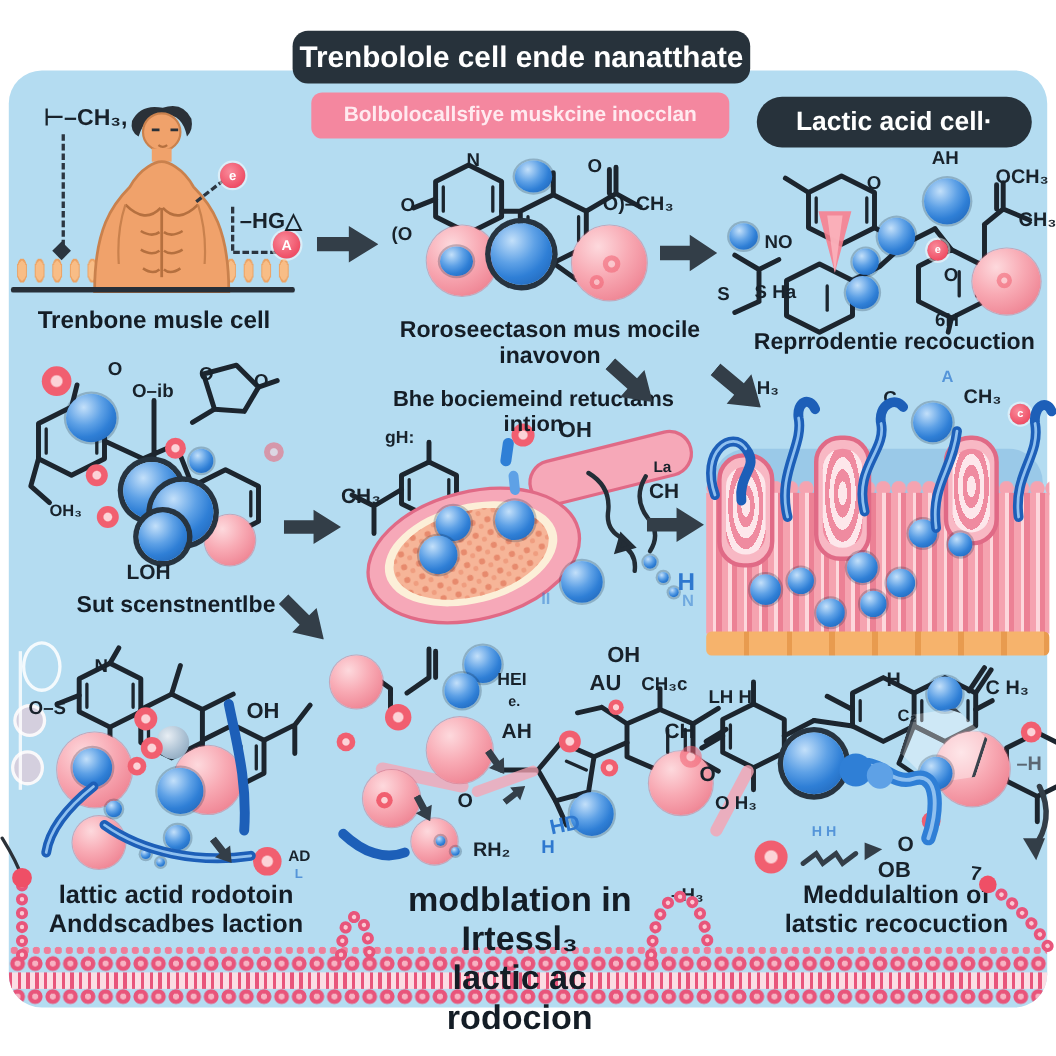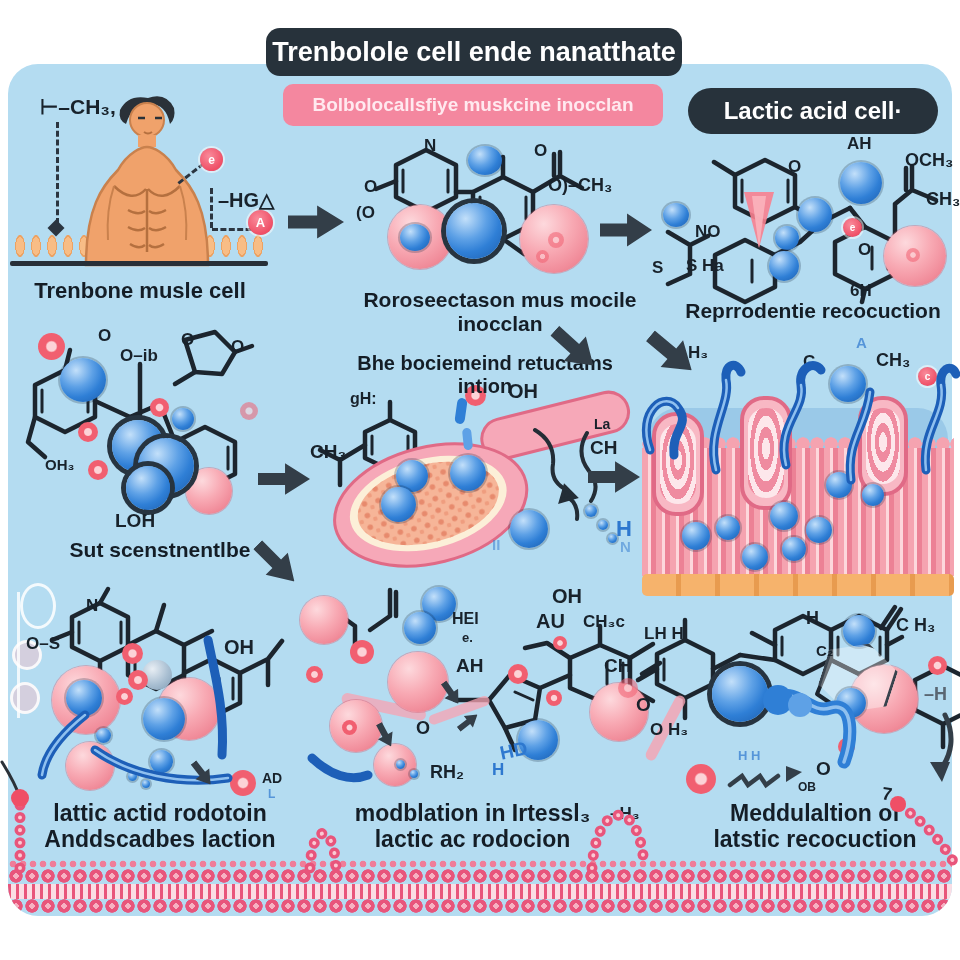--- a/index.html
+++ b/index.html
@@ -124,21 +124,21 @@
   <div class="lbl" style="left:548px;top:175px;font-size:18px;">O)–CH₃</div>
   <div class="sb" style="left:468px;top:146px;width:34px;height:29px;"></div>
   <div class="sp" style="left:388px;top:205px;width:64px;height:64px;"></div>
   <div class="sb ring" style="left:446px;top:203px;width:56px;height:56px;"></div>
   <div class="sb" style="left:400px;top:224px;width:30px;height:27px;"></div>
   <div class="sp" style="left:520px;top:205px;width:68px;height:68px;"></div>
   <div class="donut faded" style="left:548px;top:232px;width:16px;height:16px;"></div>
   <div class="donut faded" style="left:536px;top:250px;width:13px;height:13px;"></div>
   <div class="cap" style="left:360px;top:288px;width:280px;font-size:21px;">
     <div>Roroseectason mus mocile</div>
-    <div>inocclan</div>
+    <div>inavovon</div>
   </div>
 
   <div class="arrow" style="left:600px;top:212px;width:52px;height:36px;"></div>
 
   <svg class="molsvg" style="left:650px;top:132px;" width="310" height="175" viewBox="0 0 310 175" fill="none" stroke="#1c252e" stroke-width="4.5" stroke-linecap="round" stroke-linejoin="round">
     <path d="M115,28 145,43 145,75 115,90 85,75 85,43 Z"></path>
     <path d="M92,48 92,70 M138,48 138,70" stroke-width="3"></path>
     <path d="M85,43 64,30 M145,75 172,90 M172,90 200,76"></path>
     <path d="M95,108 125,123 125,155 95,170 65,155 65,123 Z"></path>
     <path d="M102,128 102,150" stroke-width="3"></path>
@@ -150,21 +150,21 @@
     <path d="M18,100 40,113 M40,113 40,142 M18,152 40,142 M40,113 58,104"></path>
   </svg>
   <svg class="fxsvg" style="left:740px;top:186px;" width="40" height="64" viewBox="0 0 40 64">
     <polygon points="19,62 4,6 34,6" fill="#f8808f" opacity=".9"></polygon>
     <polygon points="19,62 12,10 26,10" fill="#fbb4bd" opacity=".9"></polygon>
   </svg>
   <div class="lbl" style="left:847px;top:134px;">AH</div>
   <div class="lbl" style="left:905px;top:150px;font-size:18px;">OCH₃</div>
   <div class="lbl" style="left:926px;top:189px;font-size:18px;">CH₃</div>
   <div class="lbl" style="left:788px;top:157px;">O</div>
-  <div class="lbl" style="left:695px;top:222px;text-align:center;">NO</div>
+  <div class="lbl" style="left:695px;top:210px;text-align:center;">NO</div>
   <div class="lbl" style="left:652px;top:258px;">S</div>
   <div class="lbl" style="left:686px;top:256px;">S Ha</div>
   <div class="lbl" style="left:858px;top:240px;">O</div>
   <div class="lbl" style="left:850px;top:281px;">6H</div>
   <div class="sb" style="left:663px;top:203px;width:26px;height:24px;"></div>
   <div class="sb" style="left:840px;top:162px;width:42px;height:42px;"></div>
   <div class="sb" style="left:798px;top:198px;width:34px;height:34px;"></div>
   <div class="sb" style="left:775px;top:226px;width:24px;height:24px;"></div>
   <div class="sb" style="left:769px;top:251px;width:30px;height:30px;"></div>
   <div class="rbadge" style="left:843px;top:218px;width:19px;height:19px;font-size:10px;">e</div>
@@ -372,21 +372,21 @@
   <div class="donut" style="left:508px;top:664px;width:20px;height:20px;"></div>
   <div class="donut" style="left:546px;top:690px;width:16px;height:16px;"></div>
   <div class="donut" style="left:553px;top:636px;width:14px;height:14px;"></div>
   <div class="sb" style="left:518px;top:720px;width:40px;height:40px;"></div>
   <div class="sp" style="left:590px;top:683px;width:58px;height:58px;"></div>
   <div class="lblb" style="left:500px;top:740px;font-size:19px;transform:rotate(-12deg);">HD</div>
   <div class="lblb" style="left:492px;top:760px;font-size:17px;">H</div>
   <div class="arrow" style="left:438px;top:684px;width:26px;height:18px;transform:rotate(55deg);"></div>
   <div class="arrow" style="left:372px;top:726px;width:26px;height:18px;transform:rotate(62deg);"></div>
   <div class="arrow" style="left:456px;top:714px;width:24px;height:16px;transform:rotate(-38deg);"></div>
-  <div class="cap" style="left:345px;top:800px;width:255px;font-size:23px;">
+  <div class="cap" style="left:345px;top:800px;width:255px;font-size:31px;">
     <div>modblation in Irtessl₃</div>
     <div>lactic ac rodocion</div>
   </div>
   <div class="lbl" style="left:610px;top:804px;font-size:17px;">–H₃</div>
 
   <svg class="molsvg" style="left:630px;top:595px;" width="330" height="215" viewBox="0 0 330 215" fill="none" stroke="#1c252e" stroke-width="4.5" stroke-linecap="round" stroke-linejoin="round">
     <path d="M55,45 83,59 83,89 55,103 27,89 27,59 Z"></path>
     <path d="M34,64 34,85" stroke-width="3"></path>
     <path d="M55,45 55,25 M27,74 8,85 M30,68 12,79 M55,103 55,123 M83,74 110,60"></path>
     <path d="M145,35 173,21 201,35 201,65 173,79 145,65 Z"></path>
@@ -416,21 +416,21 @@
   <div class="donut faded" style="left:618px;top:678px;width:20px;height:20px;"></div>
   <div class="abs" style="left:660px;top:692px;width:11px;height:72px;background:#f8a3b1;border-radius:6px;transform:rotate(28deg);opacity:.8;z-index:4;"></div>
   <div class="lbl" style="left:644px;top:624px;font-size:17px;">LH H</div>
   <div class="lbl" style="left:636px;top:694px;font-size:19px;">O</div>
   <div class="lbl" style="left:650px;top:720px;font-size:17px;">O H₃</div>
   <div class="lbl" style="left:806px;top:608px;font-size:18px;">H</div>
   <div class="lbl" style="left:816px;top:642px;font-size:15px;">C₂</div>
   <div class="lbl" style="left:896px;top:615px;font-size:18px;">C H₃</div>
   <div class="lbl" style="left:924px;top:684px;font-size:18px;color:#5a6672;">–H</div>
   <div class="lbl" style="left:816px;top:758px;font-size:19px;">O</div>
-  <div class="lbl" style="left:798px;top:780px;font-size:12px;">OB</div>
+  <div class="lbl" style="left:798px;top:780px;font-size:20px;">OB</div>
   <div class="lblb" style="left:738px;top:748px;font-size:13px;opacity:.7;">H H</div>
   <div class="lbl" style="left:882px;top:784px;font-size:18px;transform:rotate(8deg);">7</div>
   <div class="cap" style="left:690px;top:800px;width:250px;font-size:23px;">
     <div>Meddulaltion of</div>
     <div>latstic recocuction</div>
   </div>
 
   <svg class="fxsvg" style="left:0;top:560px;" width="960" height="356" viewBox="0 0 960 356" fill="none" stroke-linecap="round">
     <g stroke="#1d5fb8" stroke-width="9">
       <path d="M85,155 C60,175 45,195 42,215"></path>

